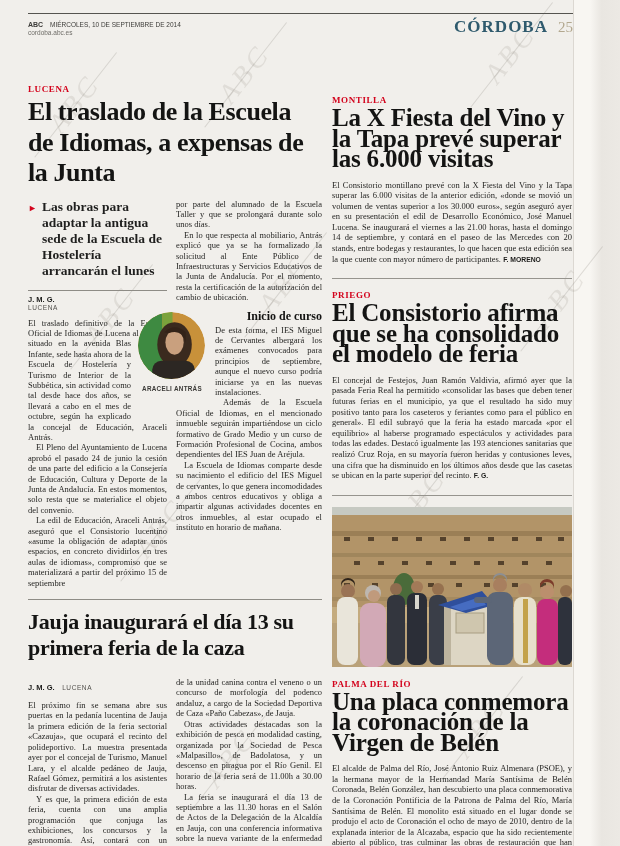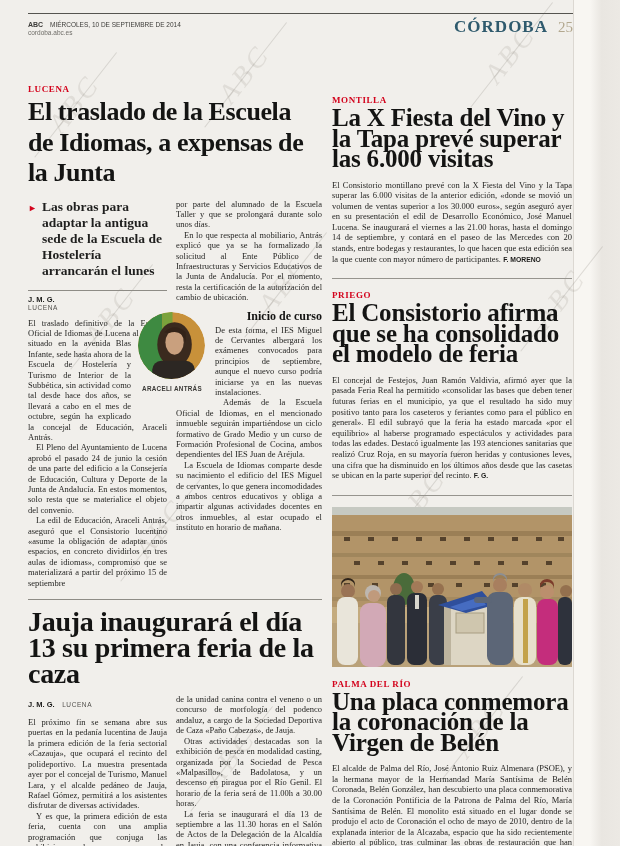--- a/index.html
+++ b/index.html
@@ -62,21 +62,21 @@
   p.wrap-r::before { content:""; float:right; width:33px; height:98px; margin-left:3px; shape-outside:inset(22px 0 0 0); }
   .crosshead::before { content:""; float:left; width:36px; height:92px; margin-right:3px; shape-outside:inset(12px 0 0 0); }
   .crosshead { font-size:12px; line-height:14px; font-weight:bold; text-align:right; color:#141413; margin:6px 0 2px; }
   .portrait { position:absolute; left:110px; top:113px; width:67px; height:67px; border-radius:50%; overflow:hidden; }
   .portrait-caption {
     position:absolute; left:92px; top:186px; width:104px; text-align:center;
     font-family:"Liberation Sans", sans-serif; font-size:6.3px; font-weight:bold;
     letter-spacing:.3px; color:#3a3936;
   }
   .art-rule { border:none; border-top:1px solid #8e8c86; margin:11px 0 9px; }
-  .h2 { font-size:28px; line-height:26px; font-weight:bold; letter-spacing:-0.3px; color:#141413; margin:0 0 4px; }
+  .h2 { font-size:22px; line-height:26px; font-weight:bold; letter-spacing:-0.3px; color:#141413; margin:0 0 13px; }
   
   .col-right { position:absolute; left:332px; top:95px; width:240px; }
   .h3 { font-size:25px; line-height:20.5px; font-weight:bold; letter-spacing:-0.2px; color:#141413; margin:3px 0 10px; }
   .brief p.body { line-height:10.6px; }
   .brief-rule { border:none; border-top:1px solid #96948e; margin:13px 0 11px; }
   .ceremony { width:240px; height:160px; display:block; margin:6px 0 12px; }
 </style>
 </head>
 <body>
 

